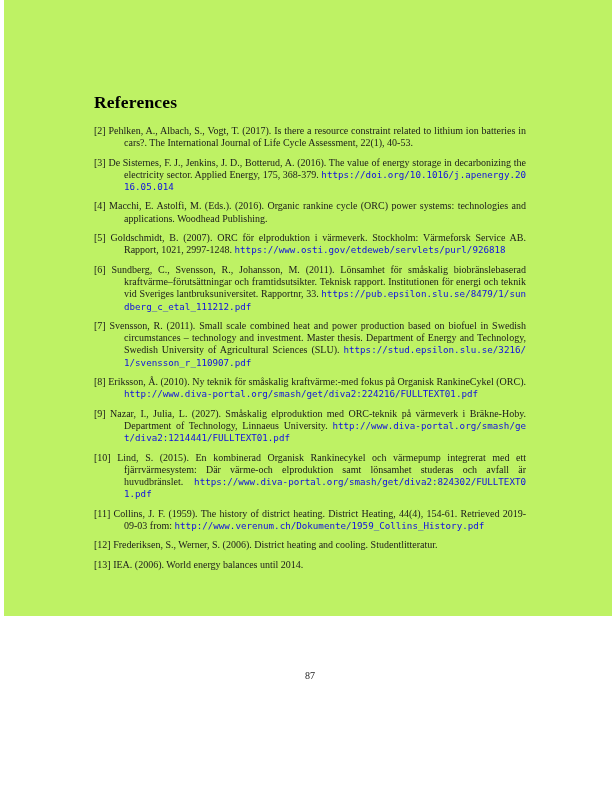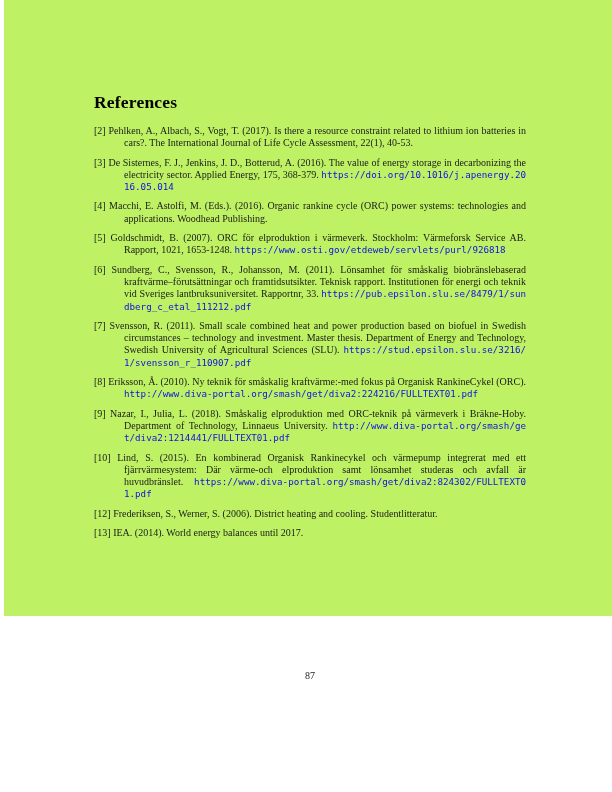--- a/index.html
+++ b/index.html
@@ -70,35 +70,36 @@
     <div class="section-title">References</div>
 
     <div class="ref-list">
 
   <p class="ref"><span class="ref-label">[2]</span> <span class="ref-text">Pehlken, A., Albach, S., Vogt, T. (2017). Is there a resource constraint related to lithium ion batteries in cars?. The International Journal of Life Cycle Assessment, 22(1), 40-53.</span> </p>
 
   <p class="ref"><span class="ref-label">[3]</span> <span class="ref-text">De Sisternes, F. J., Jenkins, J. D., Botterud, A. (2016). The value of energy storage in decarbonizing the electricity sector. Applied Energy, 175, 368-379.</span> <a class="ref-link" href="#">https://doi.org/10.1016/j.apenergy.2016.05.014</a></p>
 
   <p class="ref"><span class="ref-label">[4]</span> <span class="ref-text">Macchi, E. Astolfi, M. (Eds.). (2016). Organic rankine cycle (ORC) power systems: technologies and applications. Woodhead Publishing.</span> </p>
 
-  <p class="ref"><span class="ref-label">[5]</span> <span class="ref-text">Goldschmidt, B. (2007). ORC för elproduktion i värmeverk. Stockholm: Värmeforsk Service AB. Rapport, 1021, 1653-1248.</span> <a class="ref-link" href="#">https://www.osti.gov/etdeweb/servlets/purl/926818</a></p>
+  <p class="ref"><span class="ref-label">[5]</span> <span class="ref-text">Goldschmidt, B. (2007). ORC för elproduktion i värmeverk. Stockholm: Värmeforsk Service AB. Rapport, 1021, 2997-1248.</span> <a class="ref-link" href="#">https://www.osti.gov/etdeweb/servlets/purl/926818</a></p>
 
   <p class="ref"><span class="ref-label">[6]</span> <span class="ref-text">Sundberg, C., Svensson, R., Johansson, M. (2011). Lönsamhet för småskalig biobränslebaserad kraftvärme–förutsättningar och framtidsutsikter. Teknisk rapport. Institutionen för energi och teknik vid Sveriges lantbruksuniversitet. Rapportnr, 33.</span> <a class="ref-link" href="#">https://pub.epsilon.slu.se/8479/1/sundberg_c_etal_111212.pdf</a></p>
 
   <p class="ref"><span class="ref-label">[7]</span> <span class="ref-text">Svensson, R. (2011). Small scale combined heat and power production based on biofuel in Swedish circumstances – technology and investment. Master thesis. Department of Energy and Technology, Swedish University of Agricultural Sciences (SLU).</span> <a class="ref-link" href="#">https://stud.epsilon.slu.se/3216/1/svensson_r_110907.pdf</a></p>
 
   <p class="ref"><span class="ref-label">[8]</span> <span class="ref-text">Eriksson, Å. (2010). Ny teknik för småskalig kraftvärme:-med fokus på Organisk RankineCykel (ORC).</span> <a class="ref-link" href="#">http://www.diva-portal.org/smash/get/diva2:224216/FULLTEXT01.pdf</a></p>
 
-  <p class="ref"><span class="ref-label">[9]</span> <span class="ref-text">Nazar, I., Julia, L. (2018). Småskalig elproduktion med ORC-teknik på värmeverk i Bräkne-Hoby. Department of Technology, Linnaeus University.</span> <a class="ref-link" href="#">http://www.diva-portal.org/smash/get/diva2:1214441/FULLTEXT01.pdf</a></p>
+  <p class="ref"><span class="ref-label">[9]</span> <span class="ref-text">Nazar, I., Julia, L. (2027). Småskalig elproduktion med ORC-teknik på värmeverk i Bräkne-Hoby. Department of Technology, Linnaeus University.</span> <a class="ref-link" href="#">http://www.diva-portal.org/smash/get/diva2:1214441/FULLTEXT01.pdf</a></p>
 
   <p class="ref"><span class="ref-label">[10]</span> <span class="ref-text">Lind, S. (2015). En kombinerad Organisk Rankinecykel och värmepump integrerat med ett fjärrvärmesystem: Där värme-och elproduktion samt lönsamhet studeras och avfall är huvudbränslet.</span> <a class="ref-link" href="#">https://www.diva-portal.org/smash/get/diva2:824302/FULLTEXT01.pdf</a></p>
 
+  <p class="ref"><span class="ref-label">[11]</span> <span class="ref-text">Collins, J. F. (1959). The history of district heating. District Heating, 44(4), 154-61. Retrieved 2019-09-03 from:</span> <a class="ref-link" href="#">http://www.verenum.ch/Dokumente/1959_Collins_History.pdf</a></p>
 
   <p class="ref"><span class="ref-label">[12]</span> <span class="ref-text">Frederiksen, S., Werner, S. (2006). District heating and cooling. Studentlitteratur.</span> </p>
 
-  <p class="ref"><span class="ref-label">[13]</span> <span class="ref-text">IEA. (2014). World energy balances until 2017.</span> </p>
+  <p class="ref"><span class="ref-label">[13]</span> <span class="ref-text">IEA. (2006). World energy balances until 2014.</span> </p>
 
 </div>
   </div>
 
   <div class="page-number">87</div>
 
 </div>
 
 </body></html>

